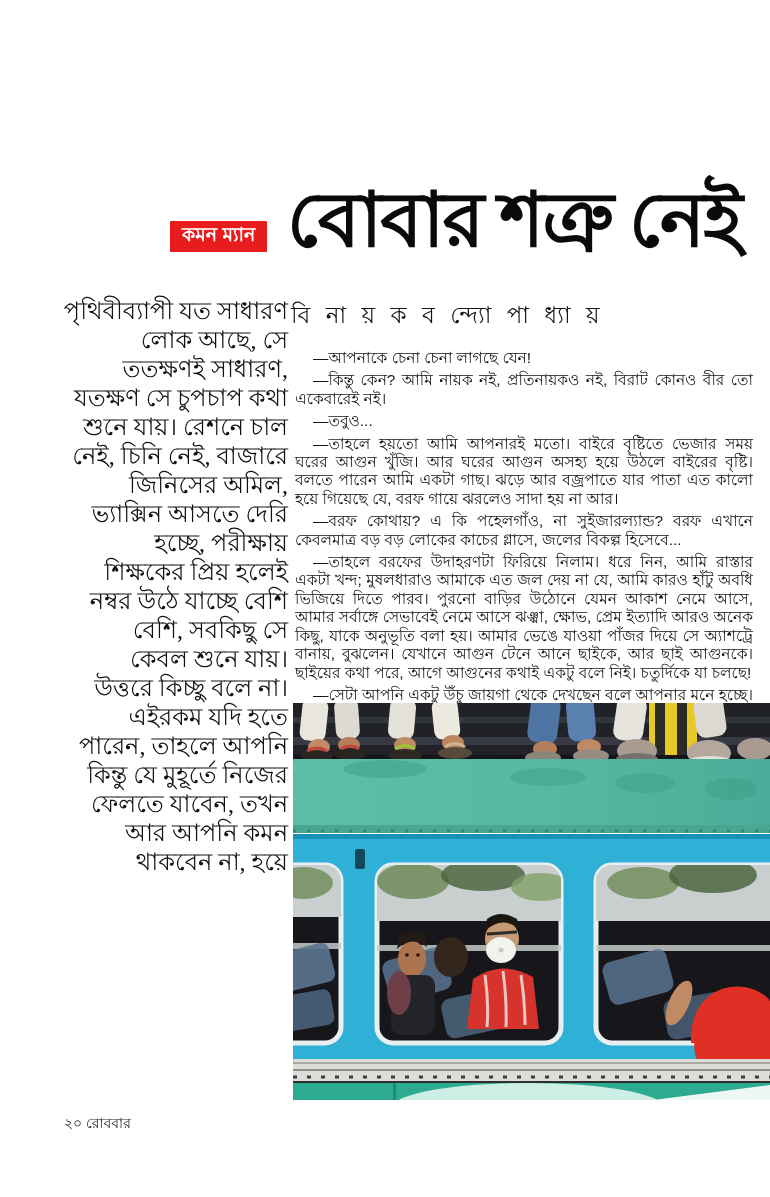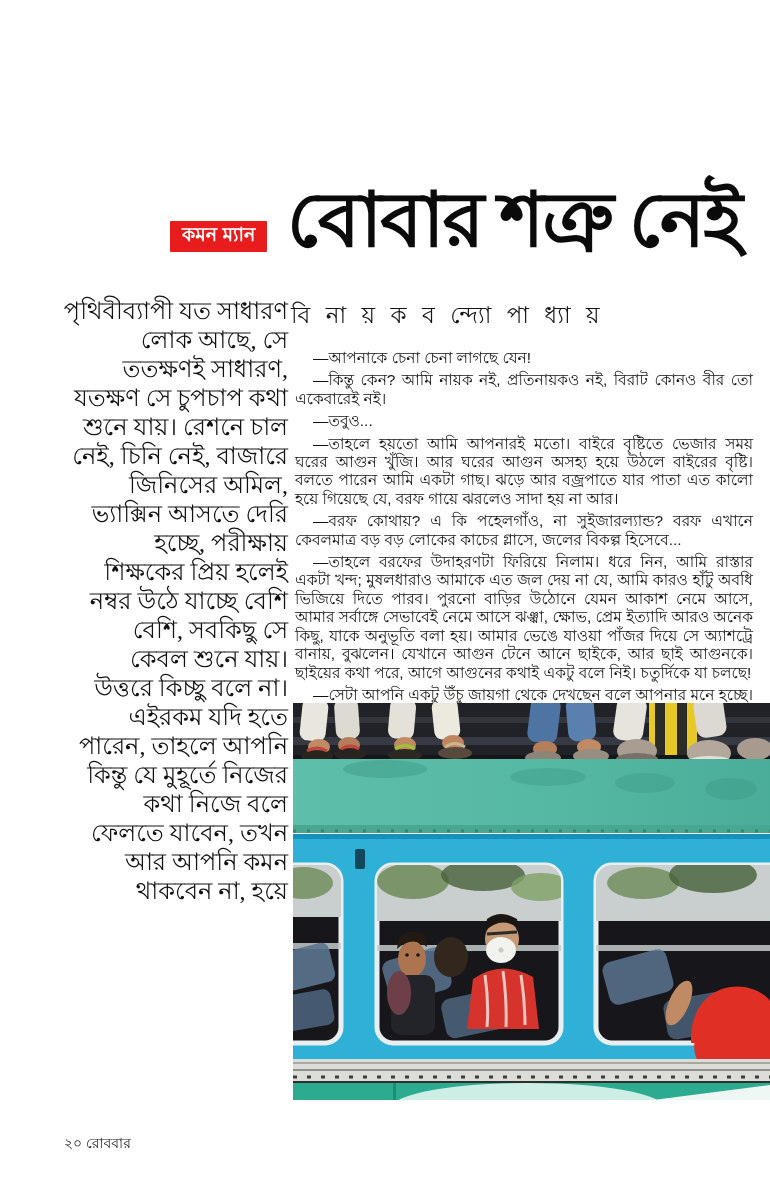--- a/index.html
+++ b/index.html
@@ -20,21 +20,21 @@
     font-size:24px;line-height:29px;font-family:"Liberation Serif","DejaVu Serif",serif;}
   .lede div{white-space:nowrap;}
 
   .bodycol{position:absolute;left:291px;top:345px;width:466px;color:#141414;
     font-size:15.4px;line-height:18.4px;text-align:justify;}
   .bodycol p{margin:4px;text-indent:18px;}
 
   .photo{position:absolute;left:293px;top:703px;width:477px;height:397px;overflow:hidden;}
   .photo svg{display:block;}
 
-  .footer{position:absolute;left:64px;top:1112px;font-size:14px;color:#222222;margin-top:20px;}
+  .footer{position:absolute;left:64px;top:1112px;font-size:14px;color:#222222;}
 </style>
 </head>
 <body>
 
 <div class="page">
 
   <div class="kicker">কমন ম্যান</div>
 
   <h1 class="headline" style="margin:0;font-family:Liberation Serif, serif;">বোবার শত্রু নেই</h1>
 
@@ -51,21 +51,20 @@
     <div>ভ্যাক্সিন আসতে দেরি</div>
     <div>হচ্ছে, পরীক্ষায়</div>
     <div>শিক্ষকের প্রিয় হলেই</div>
     <div>নম্বর উঠে যাচ্ছে বেশি</div>
     <div>বেশি, সবকিছু সে</div>
     <div>কেবল শুনে যায়।</div>
     <div>উত্তরে কিচ্ছু বলে না।</div>
     <div>এইরকম যদি হতে</div>
     <div>পারেন, তাহলে আপনি</div>
     <div>কিন্তু যে মুহূর্তে নিজের</div>
-    <div>কথা নিজে বলে</div>
     <div>ফেলতে যাবেন, তখন</div>
     <div>আর আপনি কমন</div>
     <div>থাকবেন না, হয়ে</div>
   </div>
 
   <div class="bodycol">
     <p>—আপনাকে চেনা চেনা লাগছে যেন!</p>
     <p>—কিন্তু কেন? আমি নায়ক নই, প্রতিনায়কও নই, বিরাট কোনও বীর তো একেবারেই নই।</p>
     <p>—তবুও...</p>
     <p>—তাহলে হয়তো আমি আপনারই মতো। বাইরে বৃষ্টিতে ভেজার সময় ঘরের আগুন খুঁজি। আর ঘরের আগুন অসহ্য হয়ে উঠলে বাইরের বৃষ্টি। বলতে পারেন আমি একটা গাছ। ঝড়ে আর বজ্রপাতে যার পাতা এত কালো হয়ে গিয়েছে যে, বরফ গায়ে ঝরলেও সাদা হয় না আর।</p>

